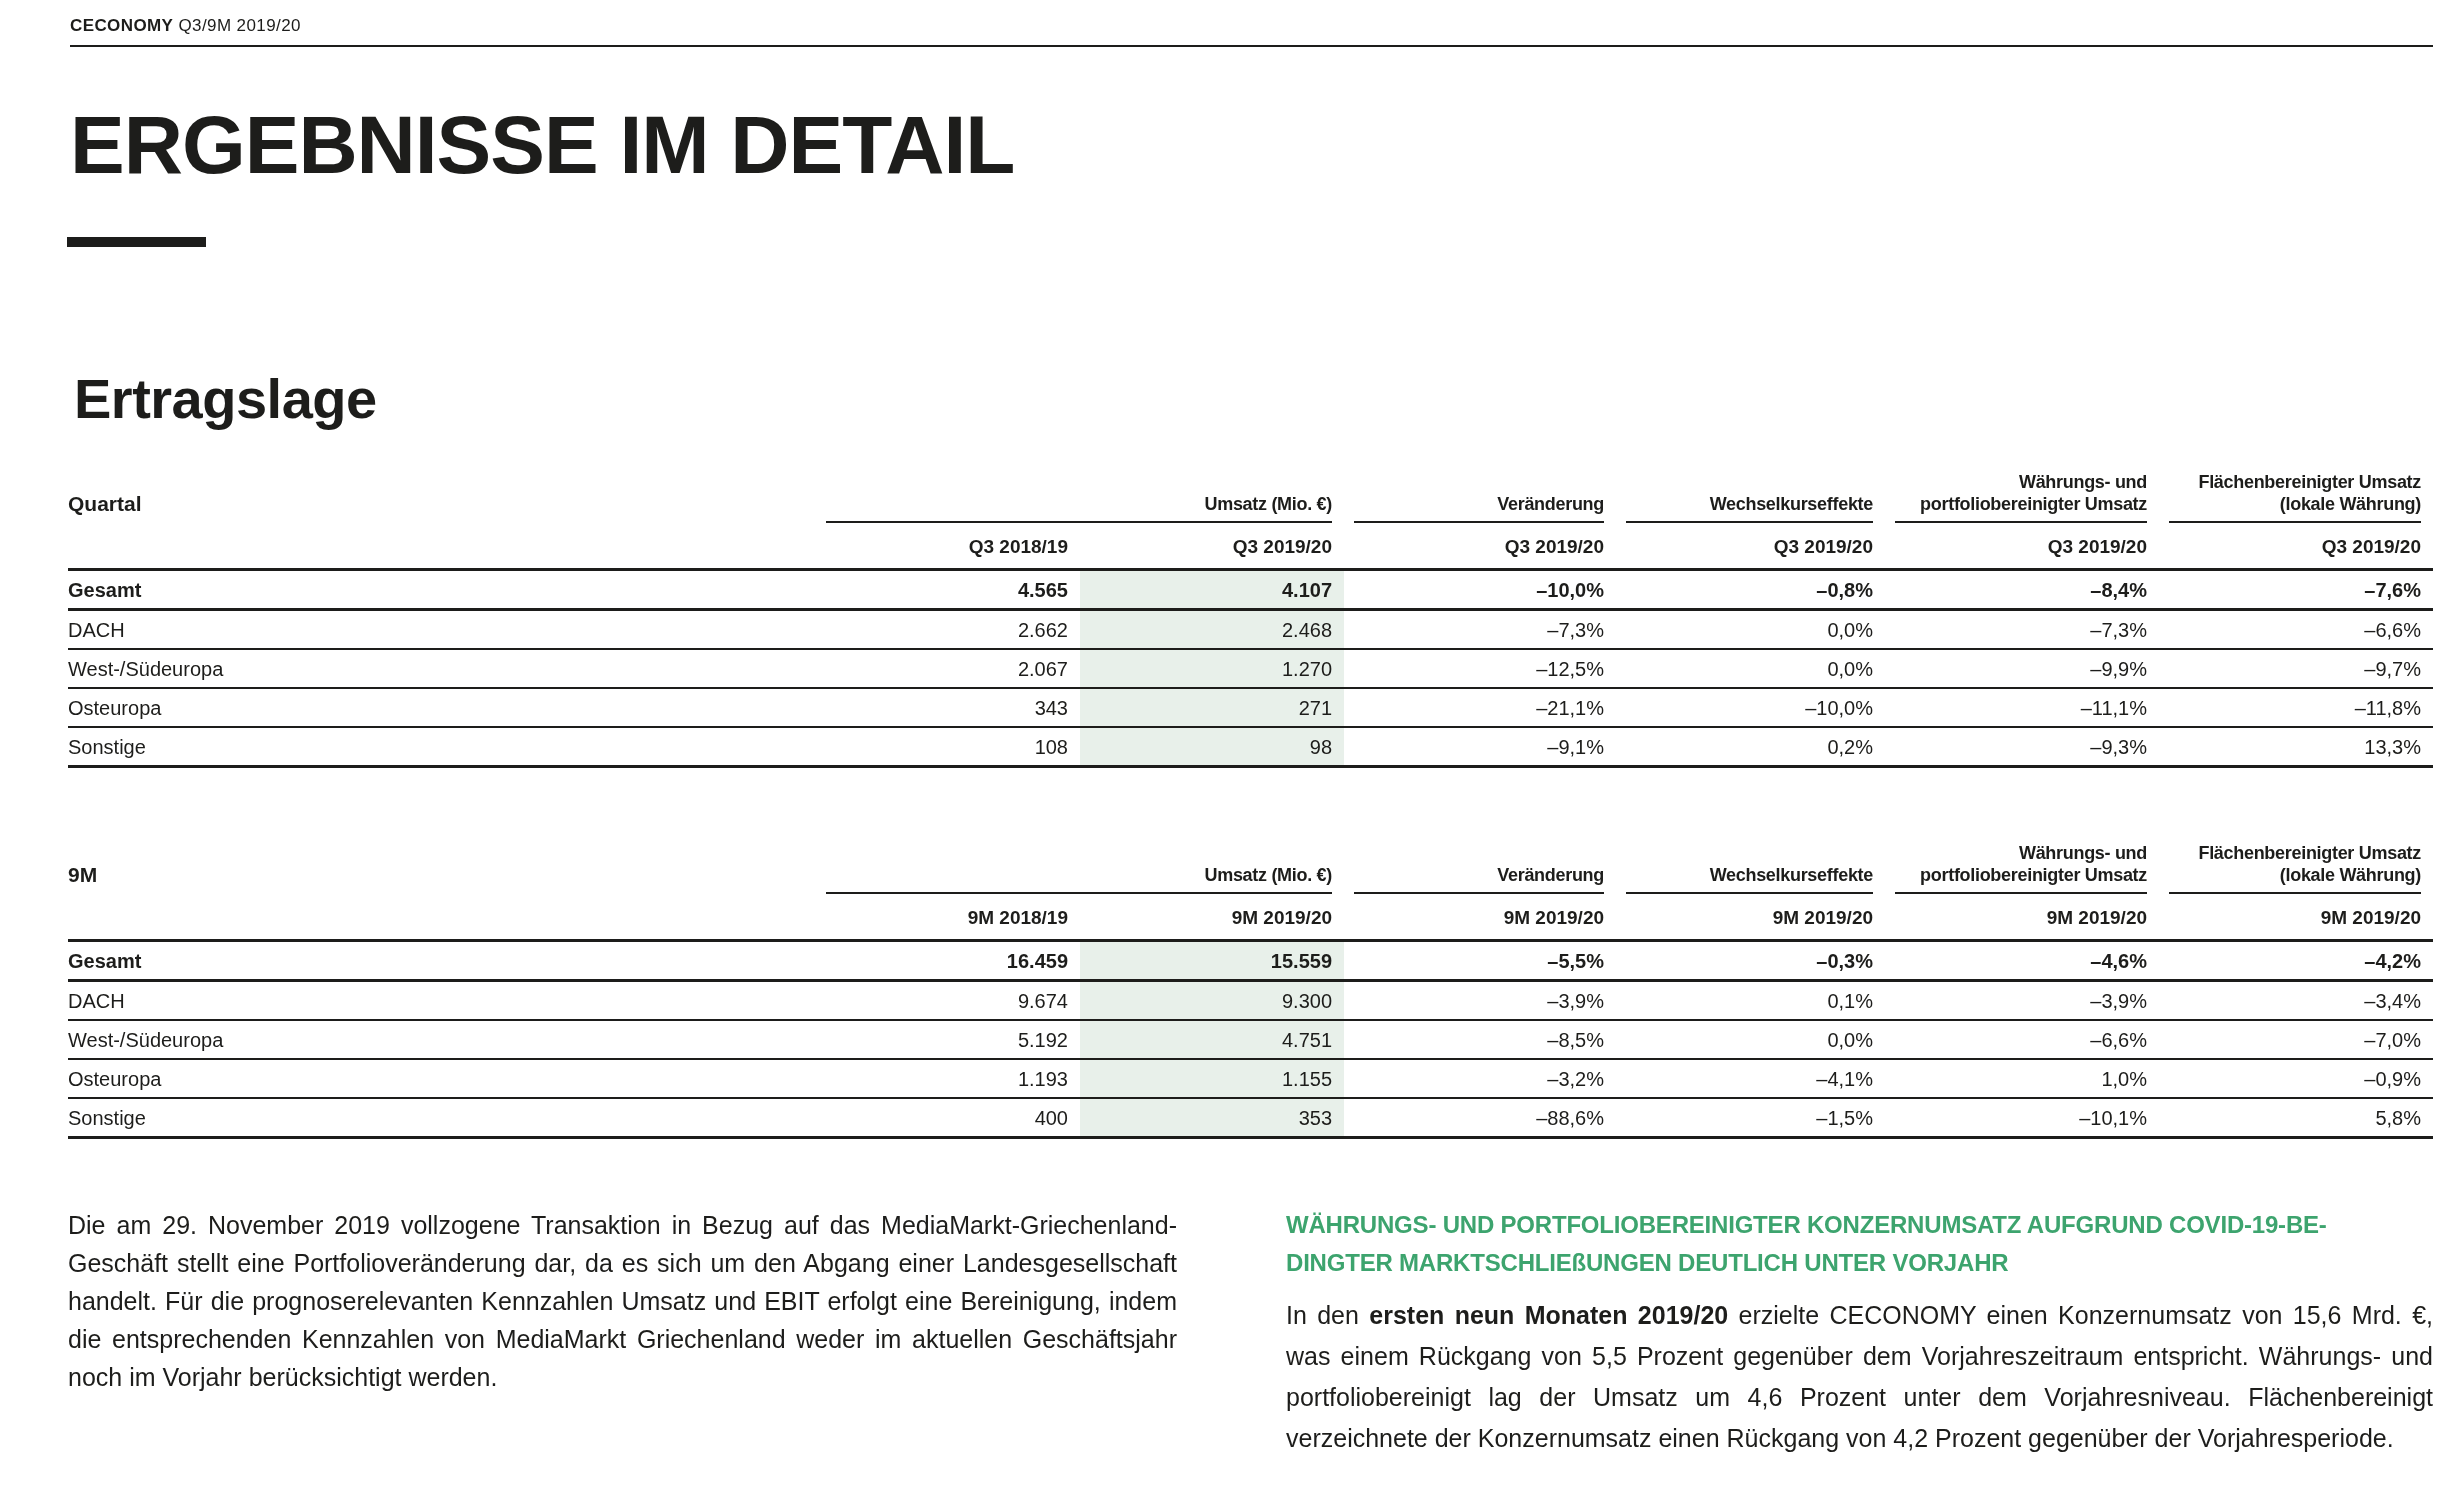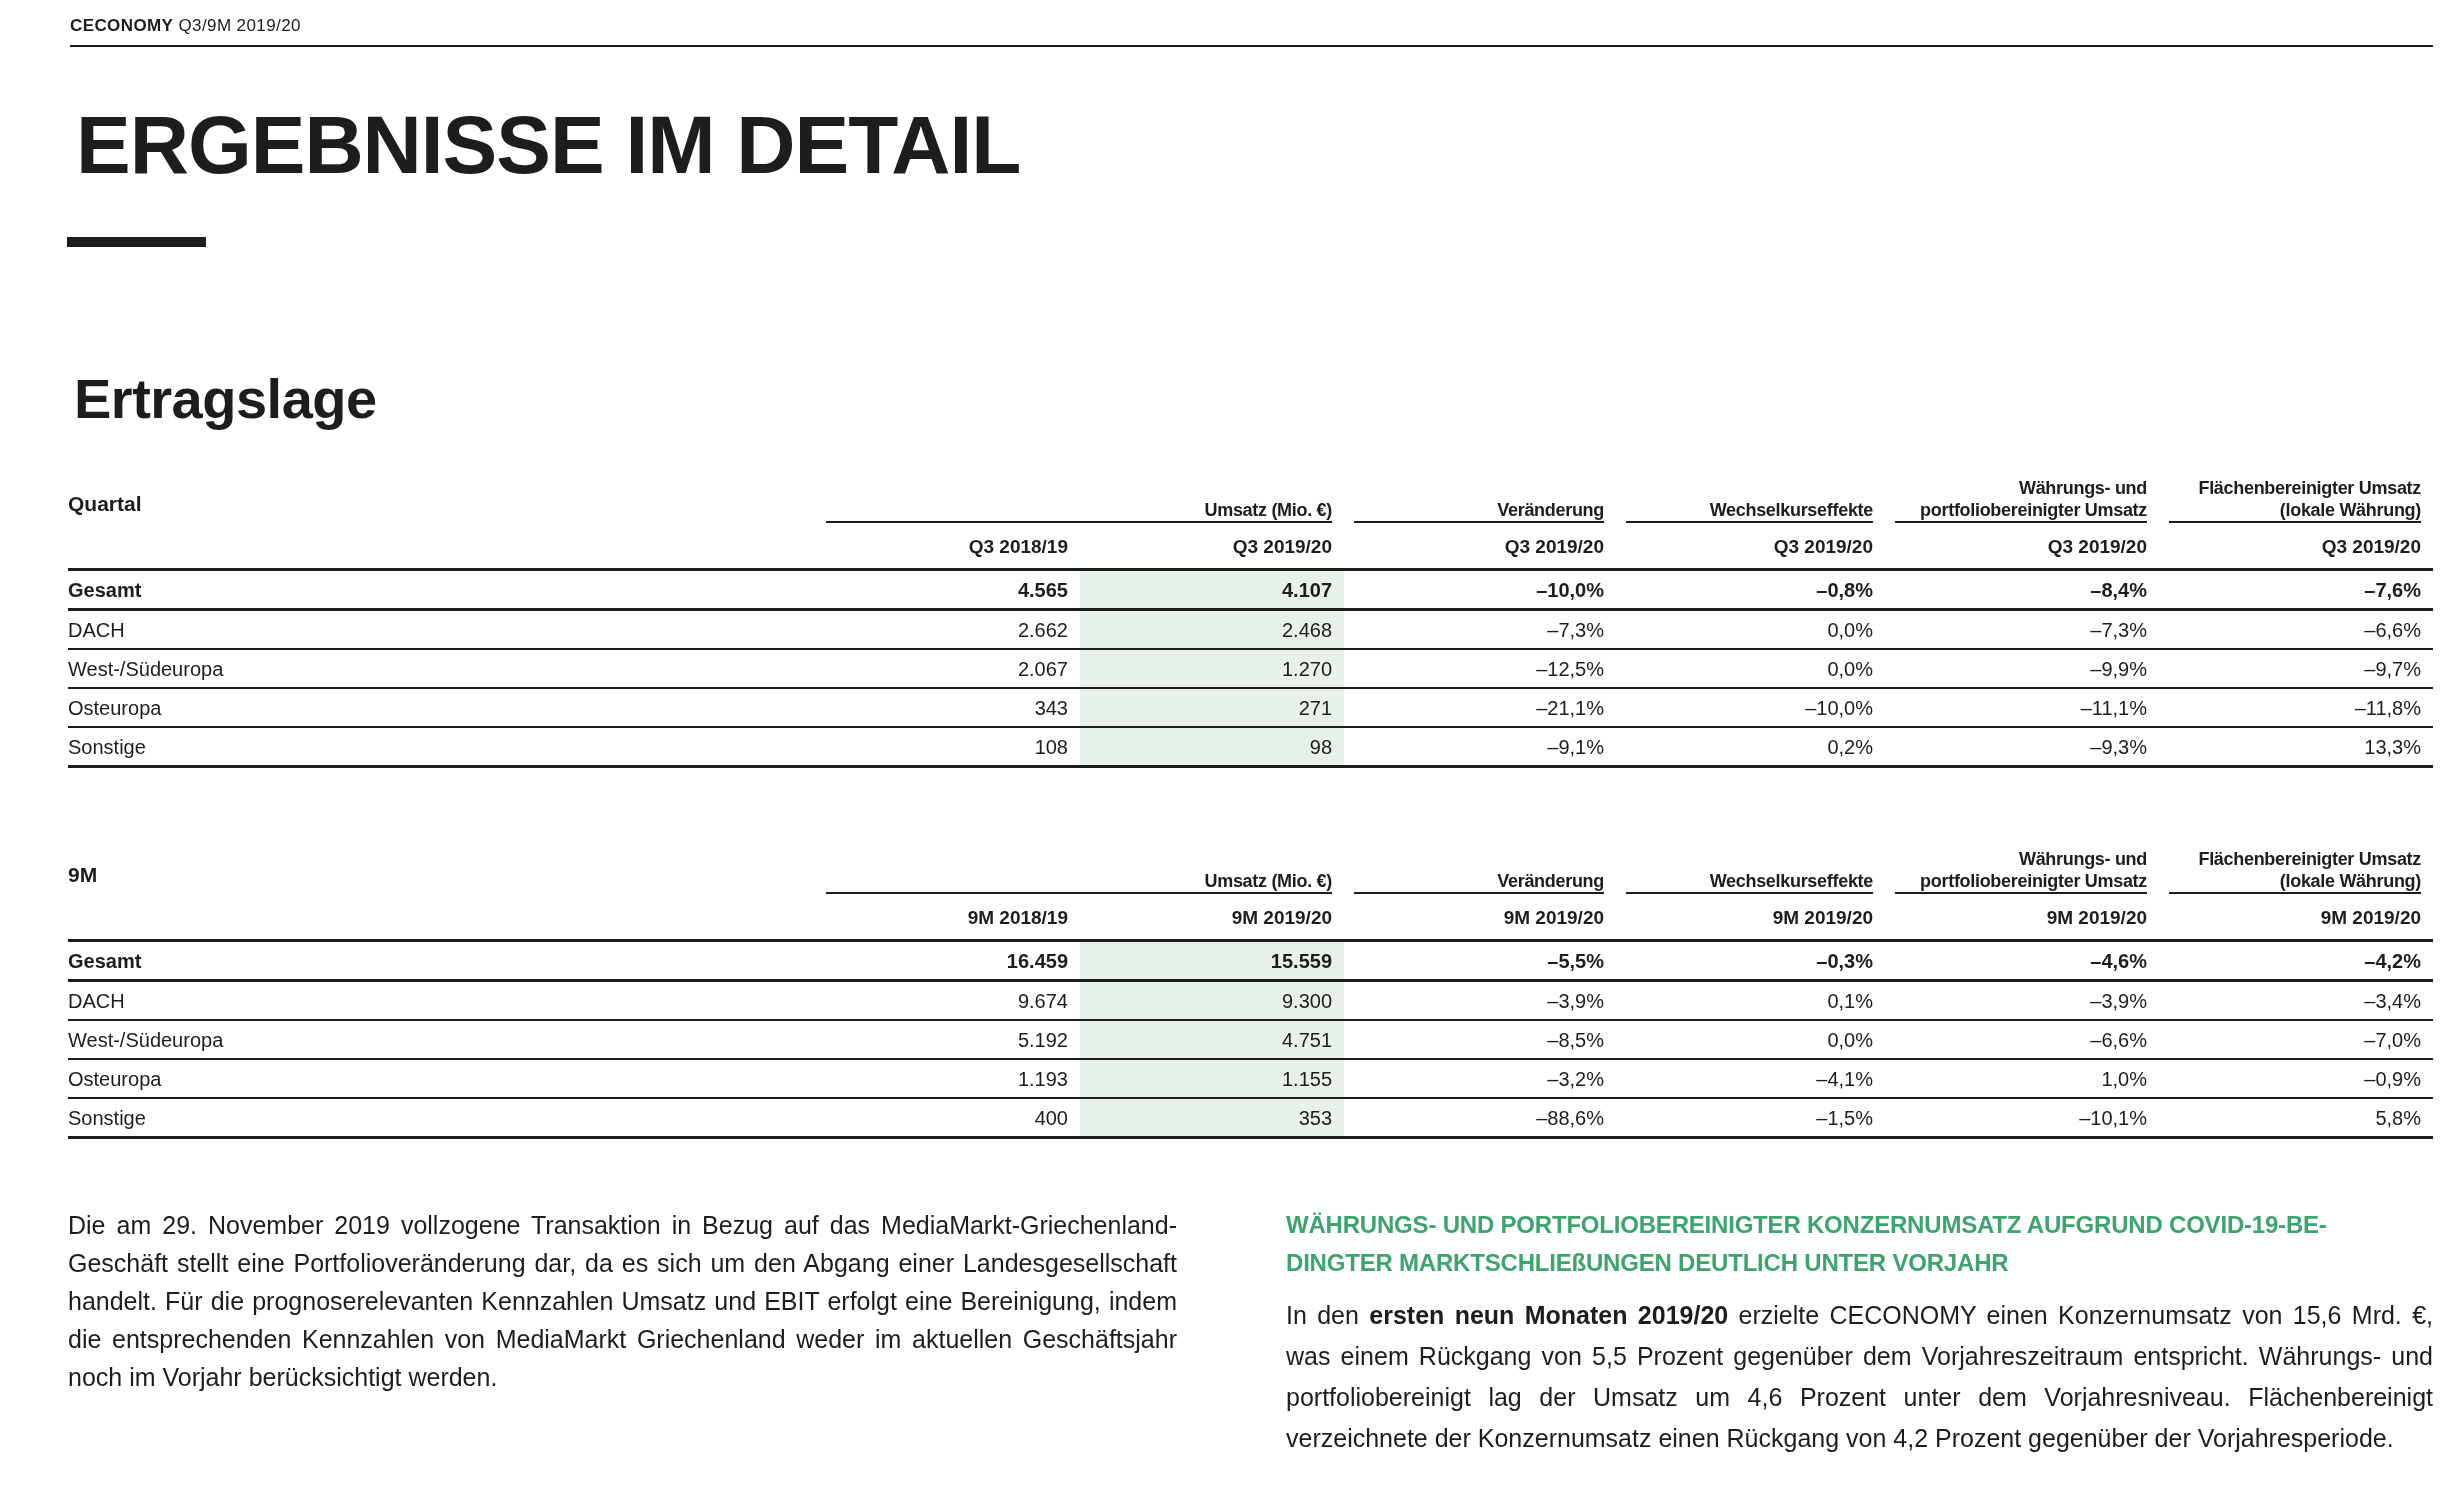--- a/index.html
+++ b/index.html
@@ -10,35 +10,35 @@
   *{box-sizing:border-box;}
   body{margin:0;background:#fff;font-family:"Liberation Sans",sans-serif;color:var(--text);}
   .page{position:relative;width:2463px;height:1498px;background:#fff;overflow:hidden;border-radius:13px;}
 
   
   .doc-header{position:absolute;left:70px;top:16px;font-size:17px;letter-spacing:0.4px;white-space:nowrap;}
   .doc-header .brand{font-weight:700;}
   .header-rule{position:absolute;left:70px;top:45px;width:2363px;height:2px;background:var(--text);}
 
   
-  .page-title{position:absolute;left:76px;top:98px;font-size:82px;font-weight:700;letter-spacing:-1px;white-space:nowrap;}
+  .page-title{position:absolute;left:70px;top:98px;font-size:82px;font-weight:700;letter-spacing:-1px;white-space:nowrap;}
   .title-dash{position:absolute;left:67px;top:237px;width:139px;height:10px;background:var(--text);}
   .section-heading{position:absolute;left:66px;top:358px;font-size:56px;font-weight:700;letter-spacing:-0.5px;}
 
   
   .tbl-wrap{position:absolute;left:68px;width:2363px;}
   .tbl-quartal{top:461px;}
   .tbl-9m{top:832px;}
   table.fin{border-collapse:collapse;table-layout:fixed;width:2363px;}
   table.fin td{font-size:20px;line-height:24px;vertical-align:bottom;}
 
   tr.group-row td{height:62px;vertical-align:bottom;padding:0 12px 0 10px;}
   tr.group-row td.lblcol{padding-left:0;}
   .gu{display:block;text-align:right;font-size:18px;font-weight:700;letter-spacing:-0.3px;line-height:22px;
-      border-bottom:2px solid var(--text);}
+      border-bottom:2px solid var(--text);padding-bottom:6px;}
   .gu-label{display:block;text-align:left;font-size:21px;font-weight:700;
       border-bottom:2px solid transparent;padding-bottom:6px;line-height:22px;}
 
   tr.sub-row td{height:46px;text-align:right;font-size:19px;font-weight:700;
       padding:0 12px 9px 0;border-bottom:3px solid var(--text);}
   tr.sub-row td.lblcol{text-align:left;padding-left:0;}
 
   tr.data-row td{border-bottom:2px solid var(--text);padding:7px 12px 6px 0;text-align:right;}
   tr.data-row td.lbl{text-align:left;padding-left:0;padding-right:0;}
   tr.total-row td{font-weight:700;border-bottom:3px solid var(--text);}

